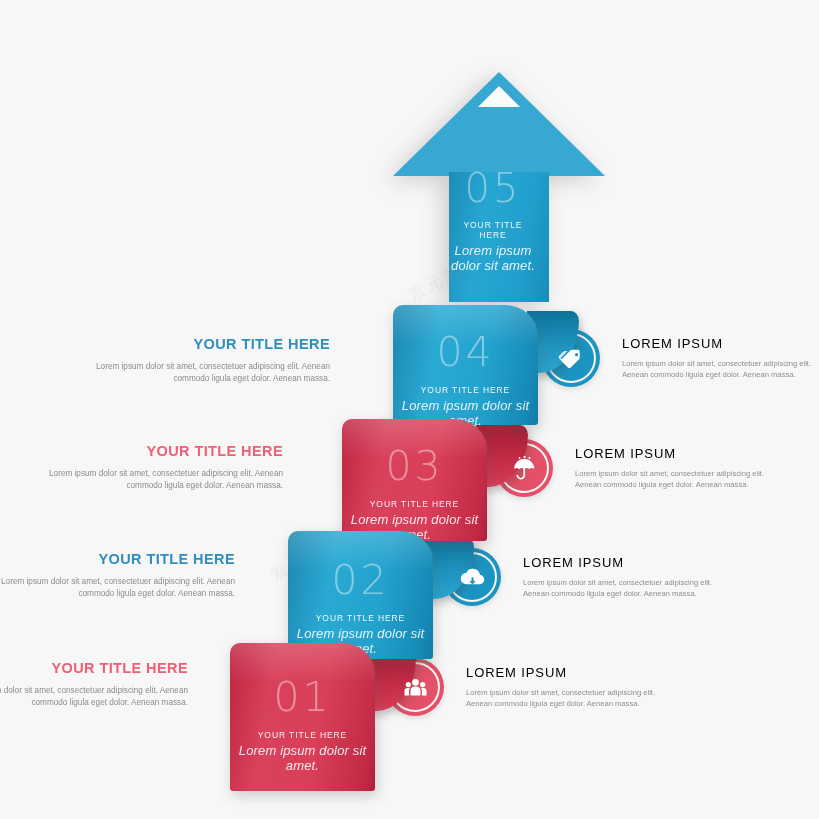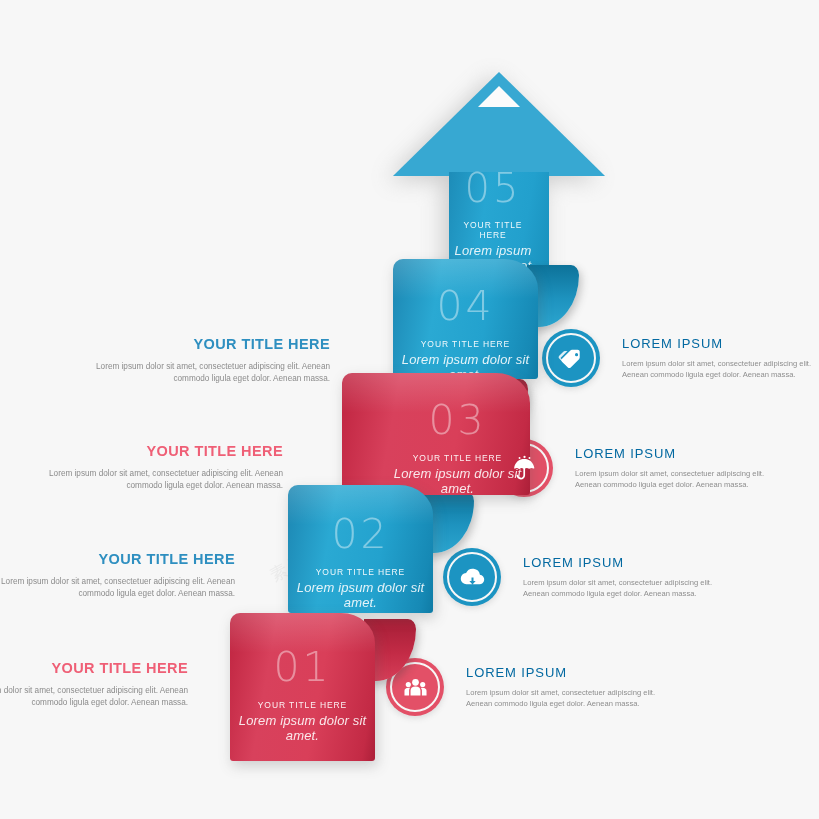--- a/index.html
+++ b/index.html
@@ -90,20 +90,21 @@
     top: 96px;
     width: 88px;
     text-align: center;
     color: #ffffff;
   }
 
   
   .ribbon {
     position: absolute;
     width: 145px;
+    margin-top: 46px;
   }
   .ribbon .curl {
     position: absolute;
     right: -41px;
     top: 6px;
     width: 52px;
     height: 62px;
     border-radius: 0 8px 40px 0 / 0 10px 52px 0;
     z-index: 1;
   }
@@ -222,21 +223,21 @@
     width: 27px;
     height: 27px;
     fill: #ffffff;
   }
   .right-text {
     margin-left: 22px;
     width: 198px;
   }
   .right-text .r-title {
     font-size: 13px;
-    color: #0369a1;
+    color: #000000;
     letter-spacing: .9px;
     margin-bottom: 7px;
   }
   .right-text .r-body {
     font-size: 7.6px;
     line-height: 1.48;
     color: #8e8e8e;
   }
 
   
@@ -278,41 +279,41 @@
       <div class="inner" style="padding-top:27px;">
         <div class="step-num">04</div>
         <div class="step-title">YOUR TITLE HERE</div>
         <div class="step-sub">Lorem ipsum dolor sit amet.</div>
       </div>
     </div>
   </div>
 
   <div class="ribbon red" style="left:342px; top:373px;">
     <div class="curl"></div>
-    <div class="body" style="height:122px;padding-left:43px;">
+    <div class="body" style="height:122px;">
       <div class="inner" style="padding-top:27px;">
         <div class="step-num">03</div>
         <div class="step-title">YOUR TITLE HERE</div>
         <div class="step-sub">Lorem ipsum dolor sit amet.</div>
       </div>
     </div>
   </div>
 
   <div class="ribbon blue" style="left:288px; top:485px;">
     <div class="curl"></div>
     <div class="body" style="height:128px;">
       <div class="inner" style="padding-top:29px;text-align:center;">
         <div class="step-num">02</div>
         <div class="step-title">YOUR TITLE HERE</div>
         <div class="step-sub">Lorem ipsum dolor sit amet.</div>
       </div>
     </div>
   </div>
 
-  <div class="ribbon red" style="left:230px; top:613px;">
+  <div class="ribbon red" style="left:230px; top:597px;">
     <div class="curl"></div>
     <div class="body" style="height:148px;">
       <div class="inner" style="padding-top:34px;">
         <div class="step-num">01</div>
         <div class="step-title">YOUR TITLE HERE</div>
         <div class="step-sub">Lorem ipsum dolor sit amet.</div>
       </div>
     </div>
   </div>
 

